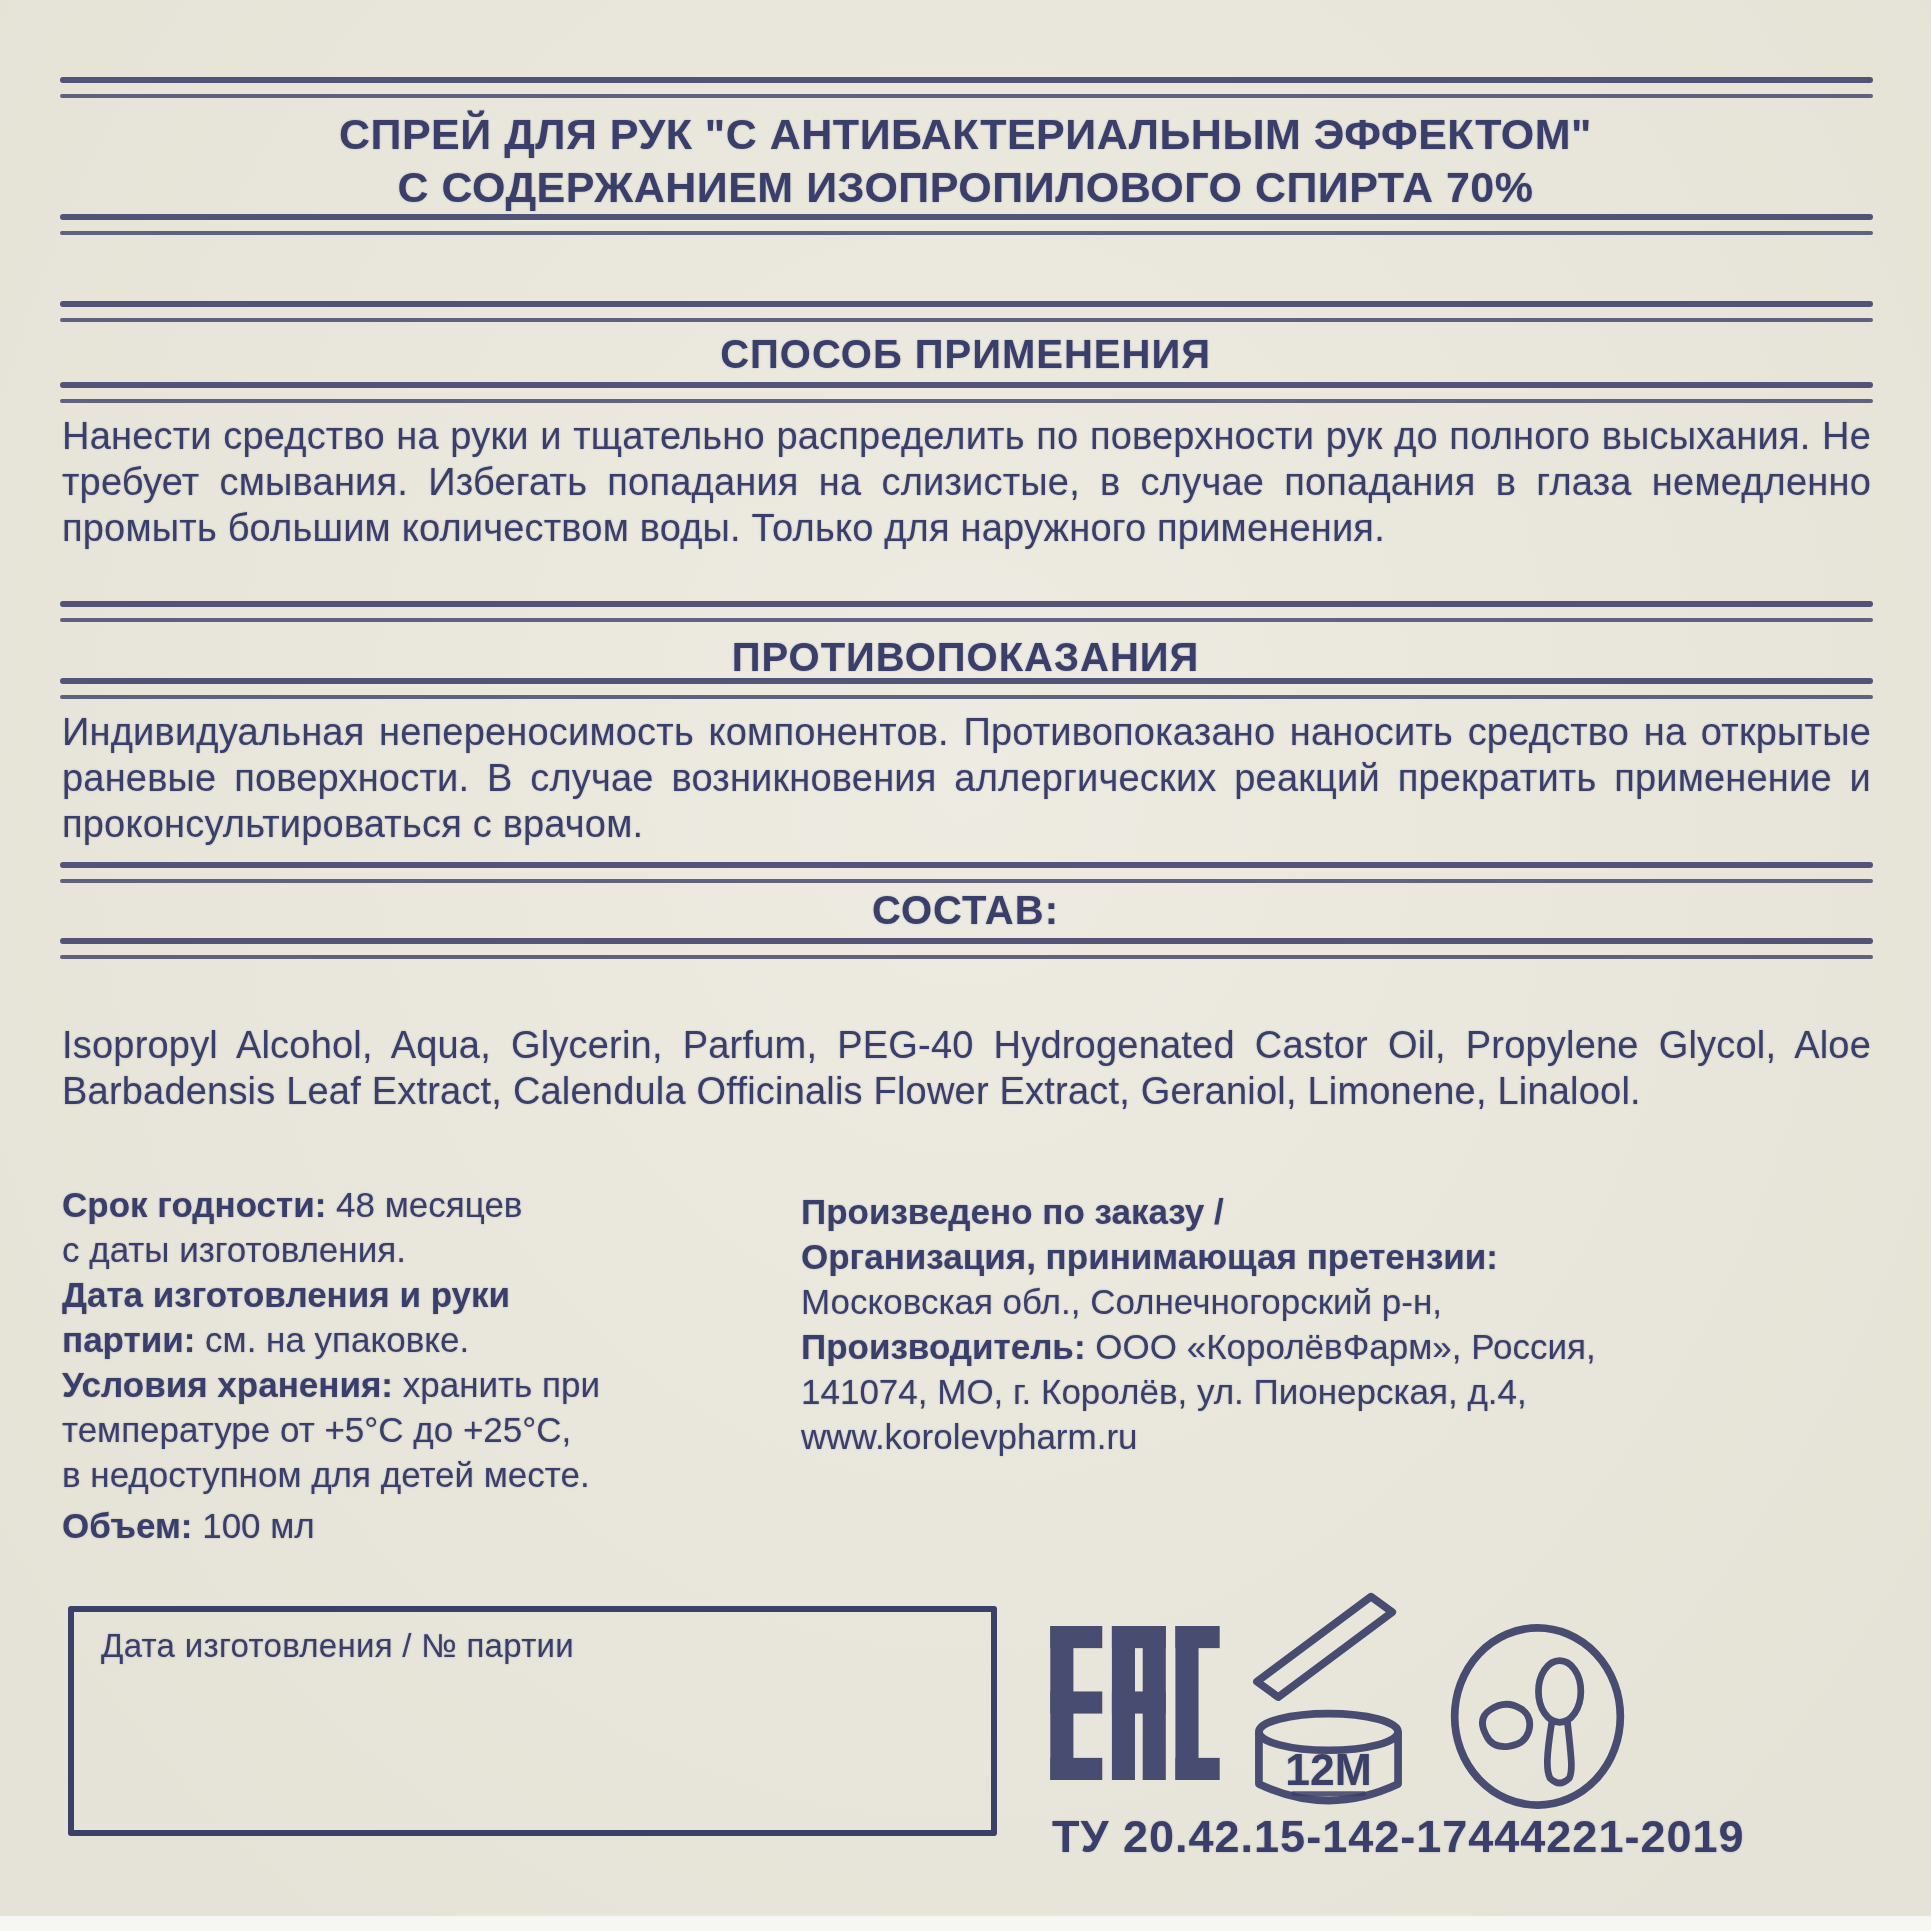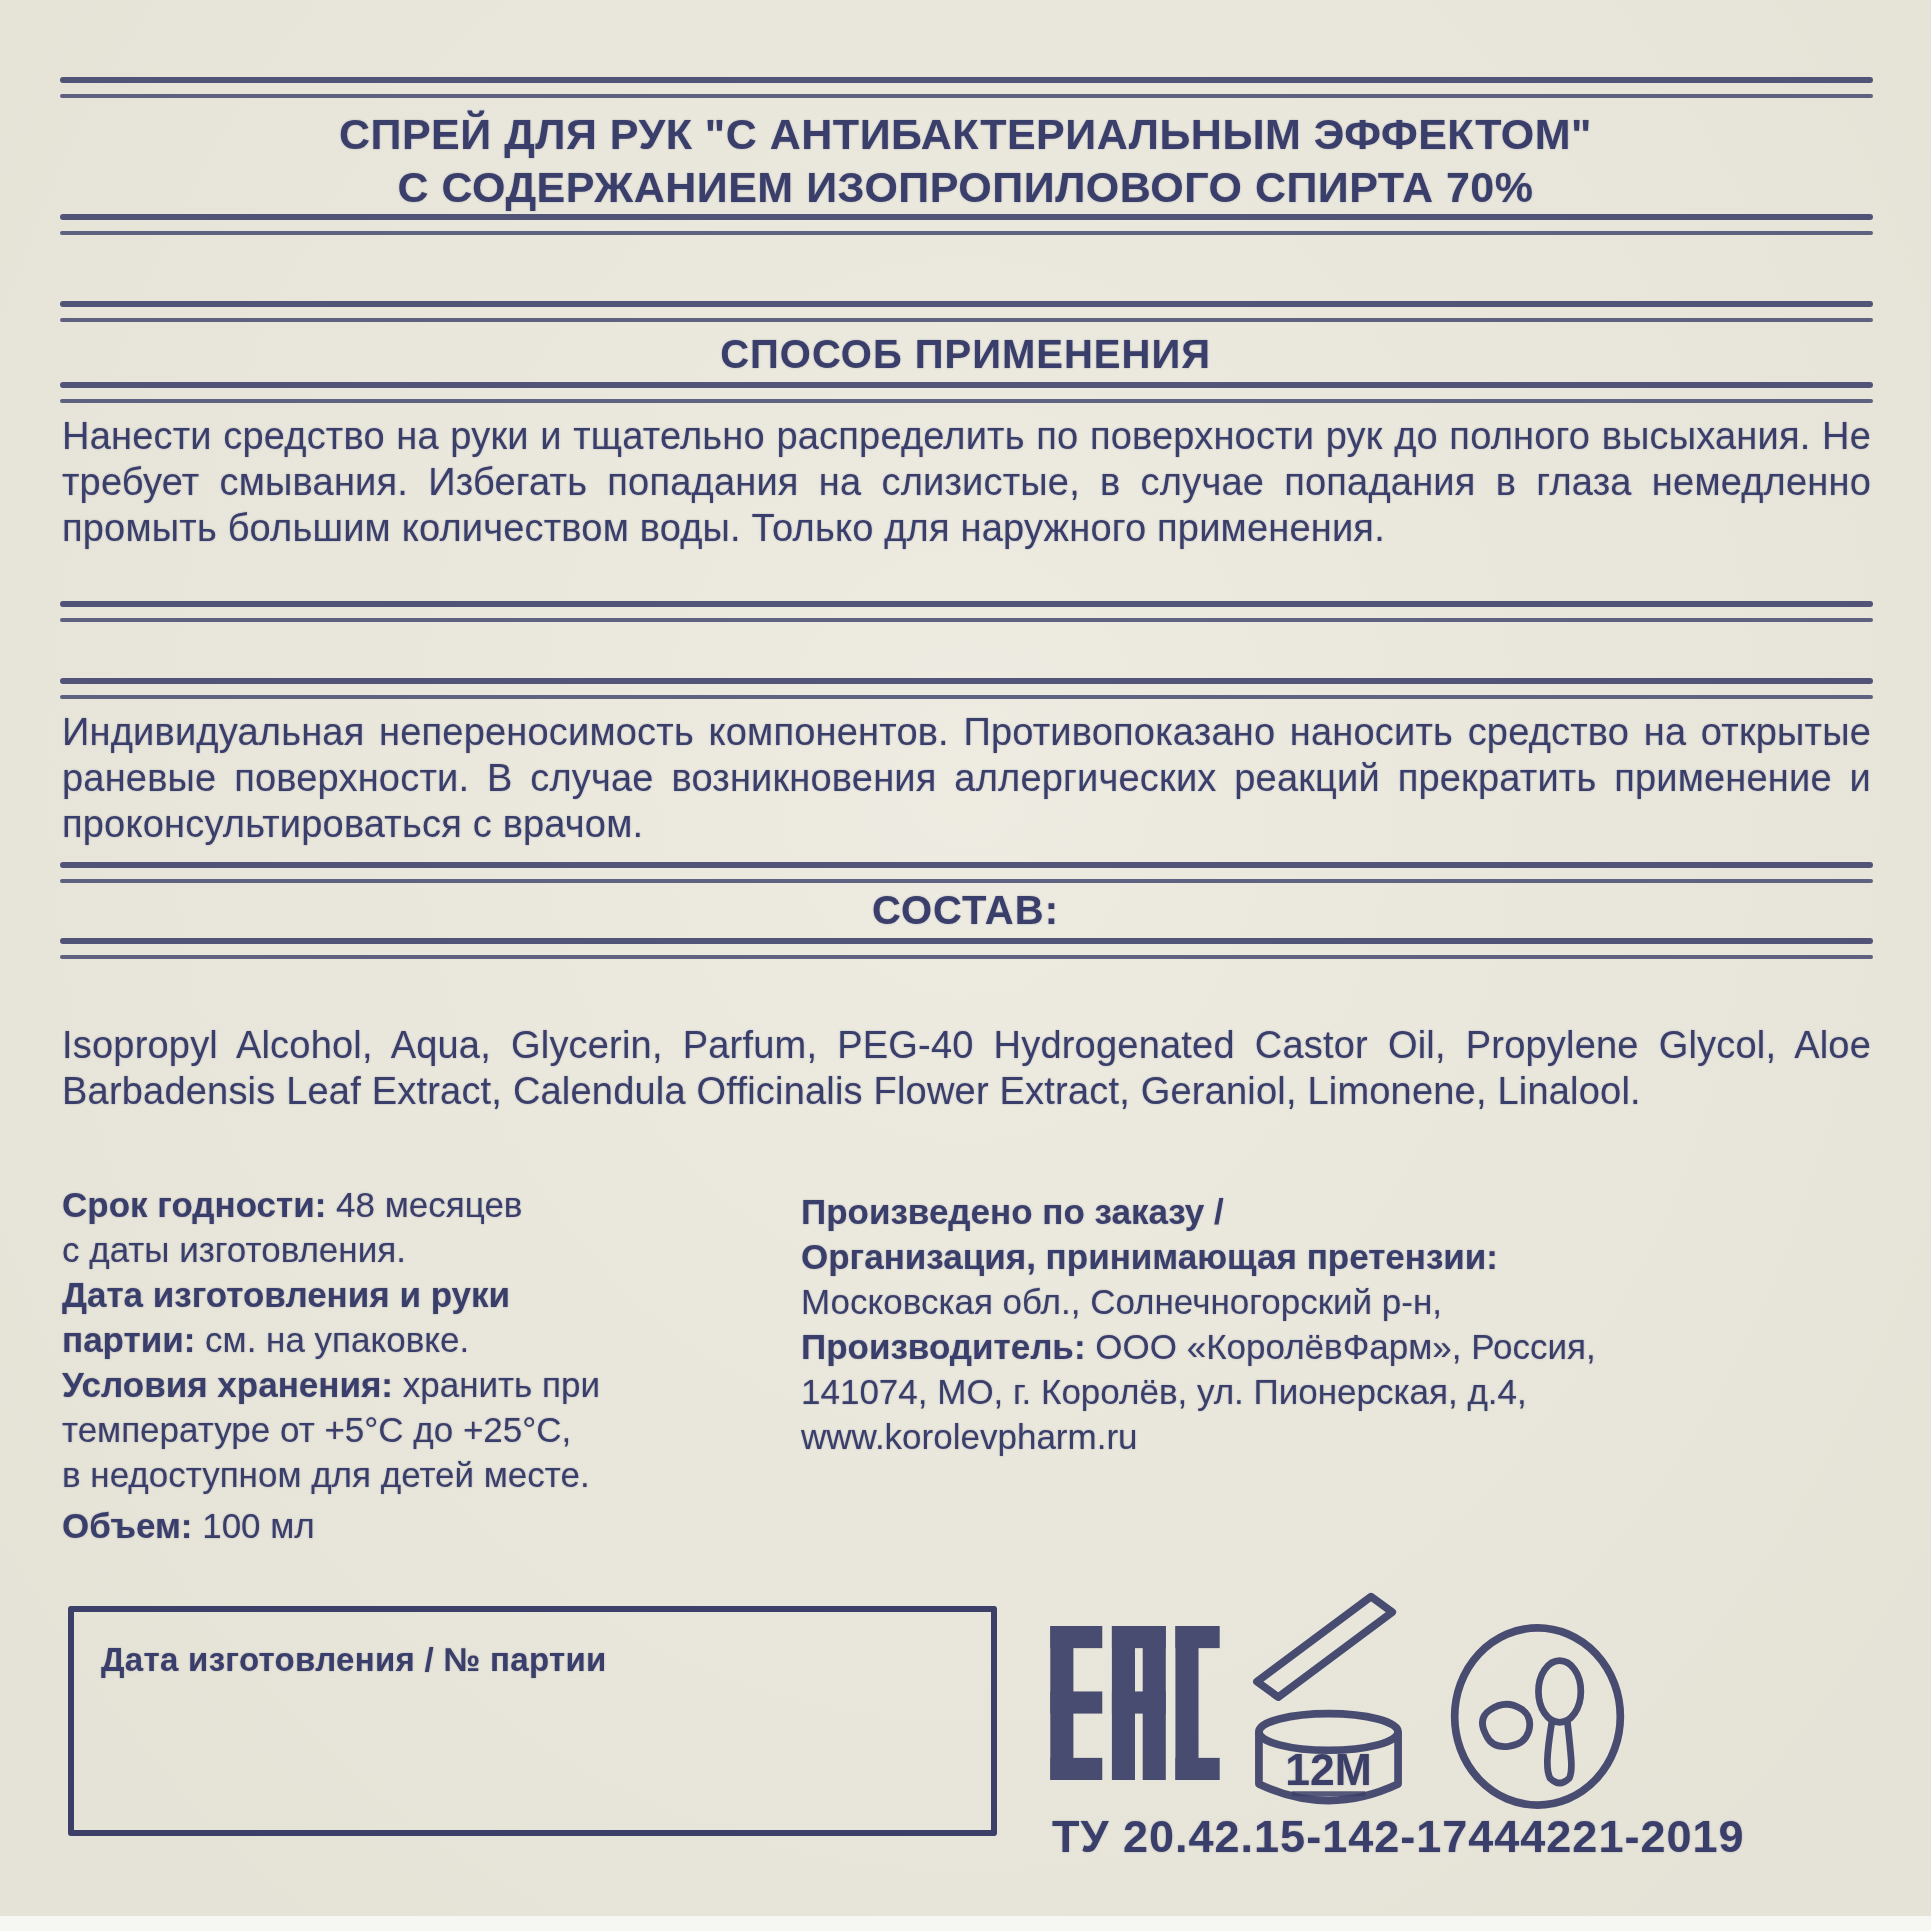--- a/index.html
+++ b/index.html
@@ -36,21 +36,21 @@
   .purpose{position:absolute;left:62px;top:246px;width:1809px;font-size:39px;}
   .col{position:absolute;font-size:35px;line-height:45px;white-space:nowrap;}
   .col-left{left:62px;top:1182px;width:541px;}
   .col-right{left:801px;top:1189px;width:1072px;}
   .b{font-weight:700;}
   .volume{margin-top:6px;}
   .batch-box{
     position:absolute;left:68px;top:1606px;width:929px;height:230px;
     border:6.8px solid #3c4069;border-radius:2.9px;box-sizing:border-box;
   }
-  .batch-label{padding:29px 0 0 27px;font-size:33px;letter-spacing:0.3px;font-weight:bold;}
+  .batch-label{padding:15px 0 0 27px;font-size:33px;letter-spacing:0.3px;}
   .icons svg{position:absolute;}
   .svg-eac{left:1050px;top:1626px;}
   .svg-pao{left:1224px;top:1585px;}
   .svg-leaflet{left:1446px;top:1622px;}
   .tu{
     position:absolute;left:1052px;top:1811px;width:821px;
     font-size:45px;font-weight:700;letter-spacing:1px;white-space:nowrap;
   }
   .pao-text{font-family:"Liberation Sans", sans-serif;font-weight:700;}
 </style>
@@ -72,20 +72,21 @@
   <div class="rule" style="top:301px"></div>
 
   <div class="heading" style="top:332px">СПОСОБ ПРИМЕНЕНИЯ</div>
 
   <div class="rule" style="top:382px"></div>
 
   <div class="para" style="top:413px">Нанести средство на руки и тщательно распределить по поверхности рук до полного высыхания. Не требует смывания. Избегать попадания на слизистые, в случае попадания в глаза немедленно промыть большим количеством воды. Только для наружного применения.</div>
 
   <div class="rule" style="top:601px"></div>
 
+  <div class="heading" style="top:635px">ПРОТИВОПОКАЗАНИЯ</div>
 
   <div class="rule" style="top:678px"></div>
 
   <div class="para" style="top:709px">Индивидуальная непереносимость компонентов. Противопоказано наносить средство на открытые раневые поверхности. В случае возникновения аллергических реакций прекратить применение и проконсультироваться с врачом.</div>
 
   <div class="rule" style="top:862px"></div>
 
   <div class="heading" style="top:888px">СОСТАВ:</div>
 
   <div class="rule" style="top:938px"></div>

